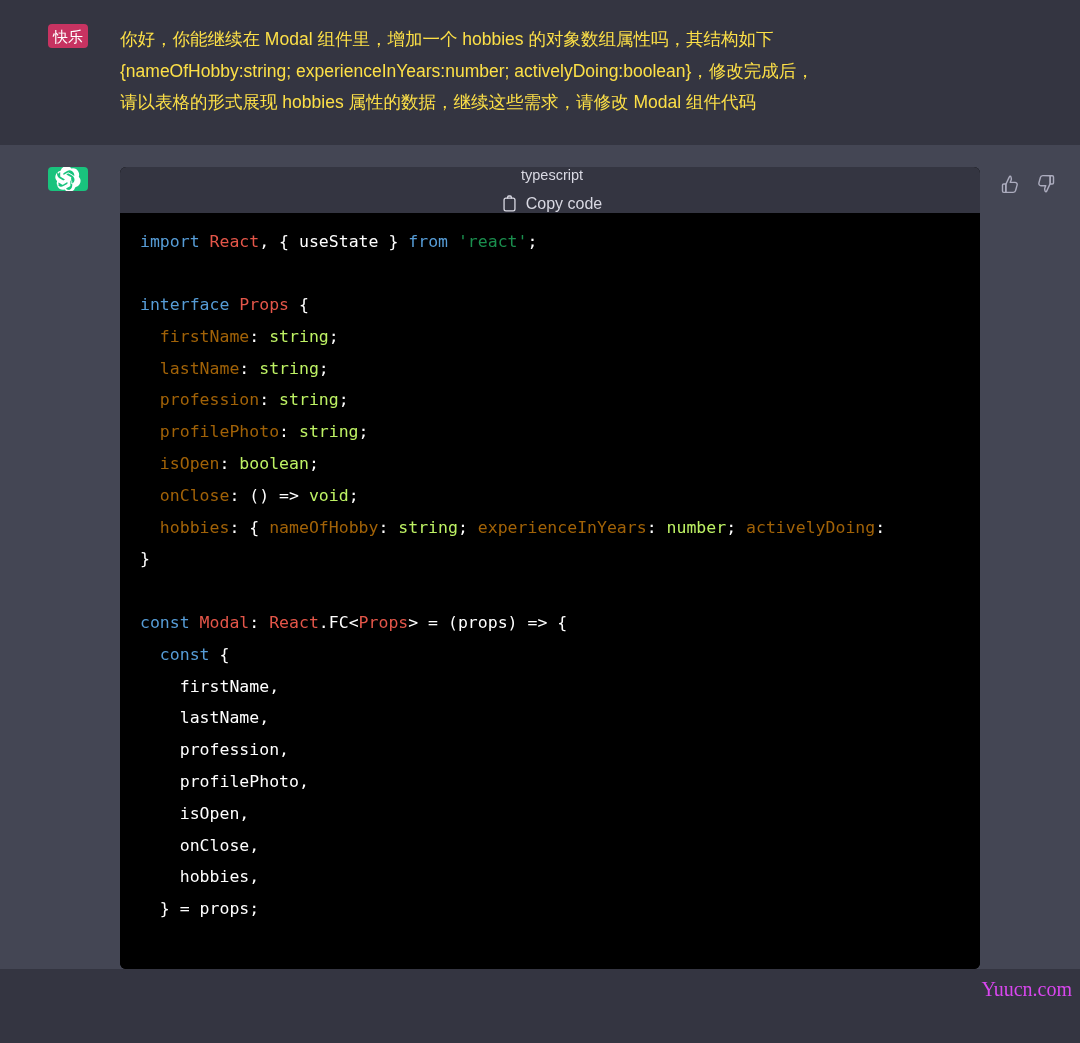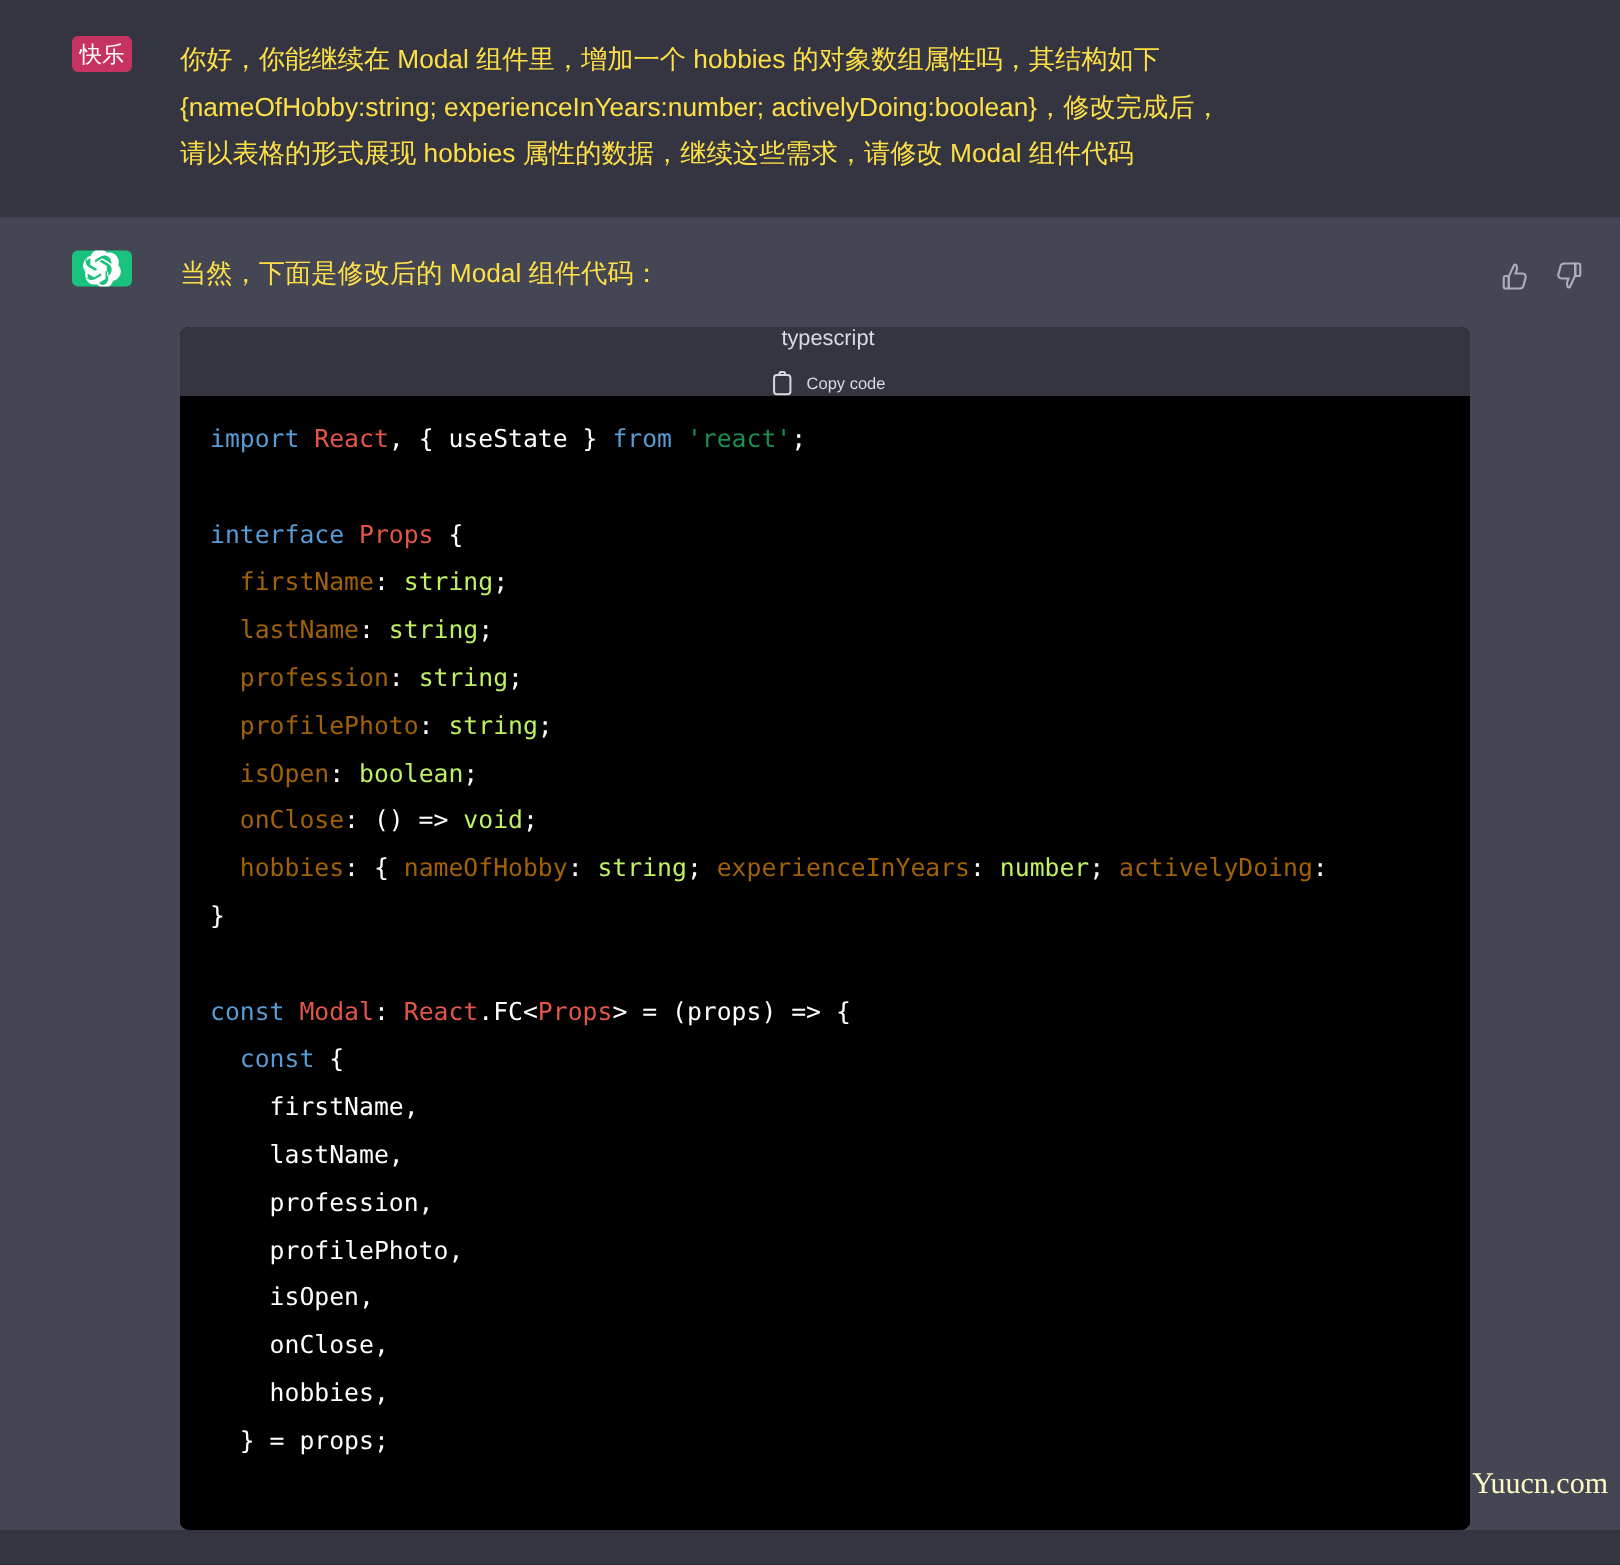--- a/index.html
+++ b/index.html
@@ -94,21 +94,21 @@
     align-items: center;
     justify-content: space-between;
     padding: 0 18px 0 22px;
     color: #d9d9e3;
     font-size: 14.5px;
     flex-direction: column;
   }
   .code-lang { color: #d9d9e3; font-size: 14.5px; }
   .copy-wrap {
     display: flex; align-items: center; gap: 9px;
-    color: #d9d9e3; font-size: 11px; cursor: pointer;
+    color: #d9d9e3; font-size: 16px; cursor: pointer;
   }
   .copy-wrap svg { display: block; }
 
   .code-body {
     background: #000000;
     padding: 13px 0 10px 20px;
     overflow: hidden;
     height: 756px;
   }
   pre.code {
@@ -167,21 +167,20 @@
       <div class="avatar assistant" style="background: rgb(25, 195, 125);">
         <span>
           <svg width="26" height="26" viewBox="0 0 41 41" fill="#ffffff" aria-hidden="true">
             <path d="M37.532 16.87a9.963 9.963 0 0 0-.856-8.184 10.078 10.078 0 0 0-10.855-4.835A9.965 9.965 0 0 0 18.306.5a10.079 10.079 0 0 0-9.614 6.977 9.967 9.967 0 0 0-6.664 4.834 10.08 10.08 0 0 0 1.24 11.817 9.965 9.965 0 0 0 .856 8.185 10.079 10.079 0 0 0 10.855 4.835 9.965 9.965 0 0 0 7.516 3.35 10.078 10.078 0 0 0 9.617-6.981 9.967 9.967 0 0 0 6.663-4.834 10.079 10.079 0 0 0-1.243-11.813zM22.498 37.886a7.474 7.474 0 0 1-4.799-1.735c.06-.33.144-.66.25-.98l5.802-3.35a.944.944 0 0 0 .477-.828v-8.18l2.454 1.416a.087.087 0 0 1 .47.065v6.775a7.505 7.505 0 0 1-7.5 7.493l3.269-.676zm-16.129-6.89a7.474 7.474 0 0 1-.894-5.023c.06.037.164.1.24.14l5.8 3.35a.944.944 0 0 0 .954 0l7.08-4.087v2.831a.088.088 0 0 1-.35.07l-5.864 3.387a7.506 7.506 0 0 1-10.24-2.744l2.909 2.076zM4.733 12.605a7.47 7.47 0 0 1 3.9-3.282c0 .068-.4.19-.4.276v6.7a.945.945 0 0 0 .477.826l7.08 4.087-2.454 1.416a.088.088 0 0 1-.83.007L7.01 19.2a7.506 7.506 0 0 1-2.746-10.24l.47 3.645zm20.158 4.69l-7.08-4.087 2.454-1.416a.088.088 0 0 1 .83-.007l5.864 3.387a7.504 7.504 0 0 1 2.742 10.24 7.47 7.47 0 0 1-3.898 3.28v-6.97a.944.944 0 0 0-.474-.826l.269-3.6zm2.442-3.675l-.24-.144-5.79-3.376a.945.945 0 0 0-.954-.001l-7.08 4.088v-2.831a.088.088 0 0 1 .035-.07l5.864-3.384a7.505 7.505 0 0 1 11.144 7.772l-2.98-2.054zM11.material 0z"></path>
             <path d="M20.5 5.2c-2.1 0-4 .85-5.38 2.22l7.6 4.39c.53.3.86.87.86 1.49v10.3l3.6-2.08V9.95c0-2.62-2.12-4.75-4.74-4.75h-1.94zM8.6 11.1a6.13 6.13 0 0 0-.72 4.63l7.6-4.39a1.72 1.72 0 0 1 1.72 0l8.92 5.15-.01-4.16a1.72 1.72 0 0 0-.86-1.49l-8.92-5.15a6.14 6.14 0 0 0-8.38 2.25L8.6 11.1z" opacity="0"></path>
           </svg>
         </span>
       </div>
 
       <div class="msg-body">
-        <div class="msg-text">当然，下面是修改后的 Modal 组件代码：</div>
 
         <div class="codeblock">
           <div class="code-header">
             <span class="code-lang">typescript</span>
             <span class="copy-wrap">
               <span>
                 <svg width="15" height="17" viewBox="0 0 16 18" fill="none" stroke="#d9d9e3" stroke-width="1.4" stroke-linecap="round" stroke-linejoin="round">
                   <rect x="2.2" y="3.2" width="11.6" height="13.6" rx="2"></rect>
                   <path d="M6 3.2V2.2a1.2 1.2 0 0 1 1.2-1.2h1.6A1.2 1.2 0 0 1 10 2.2v1"></path>
                 </svg>
@@ -206,15 +205,15 @@
           <svg width="20" height="20" viewBox="0 0 24 24" fill="none" stroke="#acacbe" stroke-width="1.7" stroke-linecap="round" stroke-linejoin="round">
             <path d="M17 2h2.5A1.5 1.5 0 0 1 21 3.5v7a1.5 1.5 0 0 1-1.5 1.5H17z"></path>
             <path d="M17 11.5l-4.2 9.1a1 1 0 0 1-1.9-.1l-.4-1.5a4 4 0 0 1 .2-2.6l1-2.4H6a2.6 2.6 0 0 1-2.5-3.3l1.7-6.2A3 3 0 0 1 8.1 2H17z"></path>
           </svg>
         </span>
       </div>
 
     </div>
   </div>
 
-  <div class="watermark" style="color: #fef9c3;">Yuucn.com</div>
+  <div class="watermark" style="color: #d946ef;">Yuucn.com</div>
 
 </div>
 
 </body></html>

